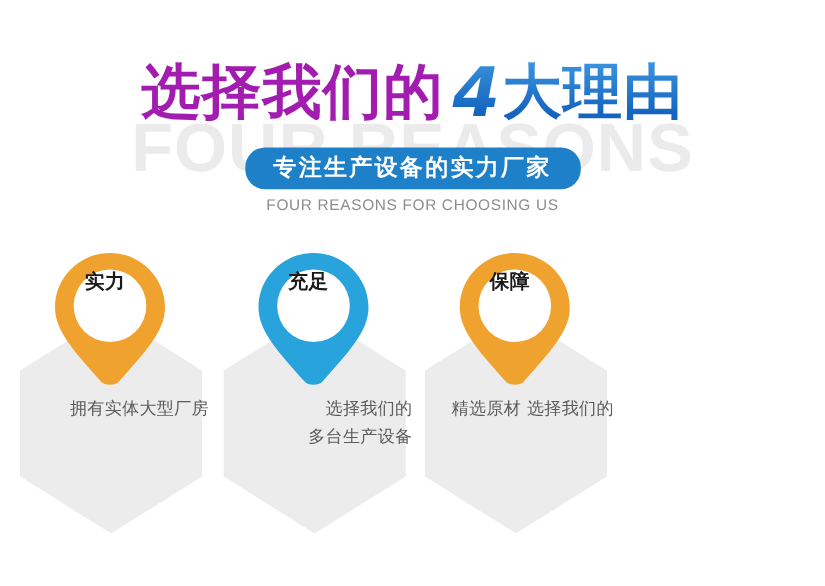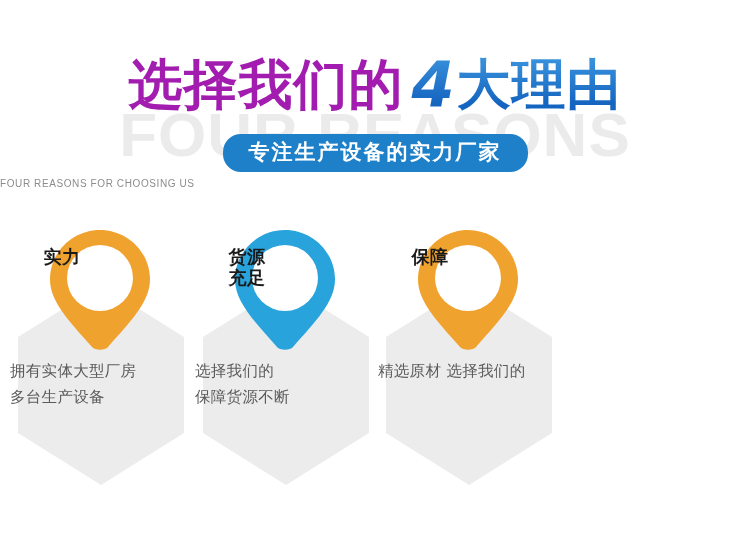--- a/index.html
+++ b/index.html
@@ -113,21 +113,22 @@
     border-radius: 18px;
     line-height: 24px;
     font-family: "DejaVu Sans", "Liberation Sans", sans-serif;
   }
 
   .subtitle-en {
     position: absolute;
     left: 0;
     top: 178px;
     width: 750px;
-    font-size: 10px;
+    text-align: center;
+    font-size: 14px;
     color: #8c8c8c;
     letter-spacing: 0.6px;
     font-family: "Liberation Sans", sans-serif;
   }
 
   
   .cards {
     position: absolute;
     left: 0;
     top: 228px;
@@ -165,37 +166,37 @@
     height: 122px;
   }
 
   .pin svg { display: block; }
 
   .pin-label {
     position: absolute;
     left: 0;
     top: 18px;
     width: 104px;
-    text-align: center;
+    text-align: right;
     font-size: 18px;
     font-weight: bold;
     color: #1a1a1a;
     line-height: 21px;
     letter-spacing: 0.5px;
     font-family: "DejaVu Sans", "Liberation Sans", sans-serif;
     pointer-events: none;
   }
   .pin-label span { display: block; }
 
   .card-desc {
     position: absolute;
     left: 0;
     top: 130px;
     width: 180px;
-    text-align: left;
+    text-align: right;
     font-size: 15.5px;
     color: #5b5b5b;
     line-height: 26px;
     letter-spacing: 0.3px;
     font-family: "DejaVu Sans", "Liberation Sans", sans-serif;
   }
   .card-desc span { display: block; white-space: nowrap; }
 </style>
 </head>
 <body>
@@ -225,39 +226,37 @@
         <svg width="104" height="122" viewBox="0 0 104 122" xmlns="http://www.w3.org/2000/svg">
           <path d="M52 2 C24.5 2 2 24.2 2 51.5 C2 74 22 94 44 119 C47 122.6 57 122.6 60 119 C82 94 102 74 102 51.5 C102 24.2 79.5 2 52 2 Z" fill="#F0A22E"></path>
           <circle cx="52" cy="50" r="33" fill="#ffffff"></circle>
         </svg>
       </div>
       <div class="pin-label">
         <span>实力</span>
       </div>
       <div class="card-desc">
         <span>拥有实体大型厂房</span>
-        <span>多台生产设备</span>
       </div>
     </div>
 
     <div class="card c1">
       <div class="hex"></div>
       <div class="pin">
         <svg width="104" height="122" viewBox="0 0 104 122" xmlns="http://www.w3.org/2000/svg">
           <path d="M52 2 C24.5 2 2 24.2 2 51.5 C2 74 22 94 44 119 C47 122.6 57 122.6 60 119 C82 94 102 74 102 51.5 C102 24.2 79.5 2 52 2 Z" fill="#29A3DC"></path>
           <circle cx="52" cy="50" r="33" fill="#ffffff"></circle>
         </svg>
       </div>
       <div class="pin-label">
-        <span>货源</span>
         <span>充足</span>
       </div>
       <div class="card-desc">
         <span>选择我们的</span>
-        <span>保障货源不断</span>
+        <span>多台生产设备</span>
       </div>
     </div>
 
     <div class="card c2">
       <div class="hex"></div>
       <div class="pin">
         <svg width="104" height="122" viewBox="0 0 104 122" xmlns="http://www.w3.org/2000/svg">
           <path d="M52 2 C24.5 2 2 24.2 2 51.5 C2 74 22 94 44 119 C47 122.6 57 122.6 60 119 C82 94 102 74 102 51.5 C102 24.2 79.5 2 52 2 Z" fill="#F0A22E"></path>
           <circle cx="52" cy="50" r="33" fill="#ffffff"></circle>
         </svg>

